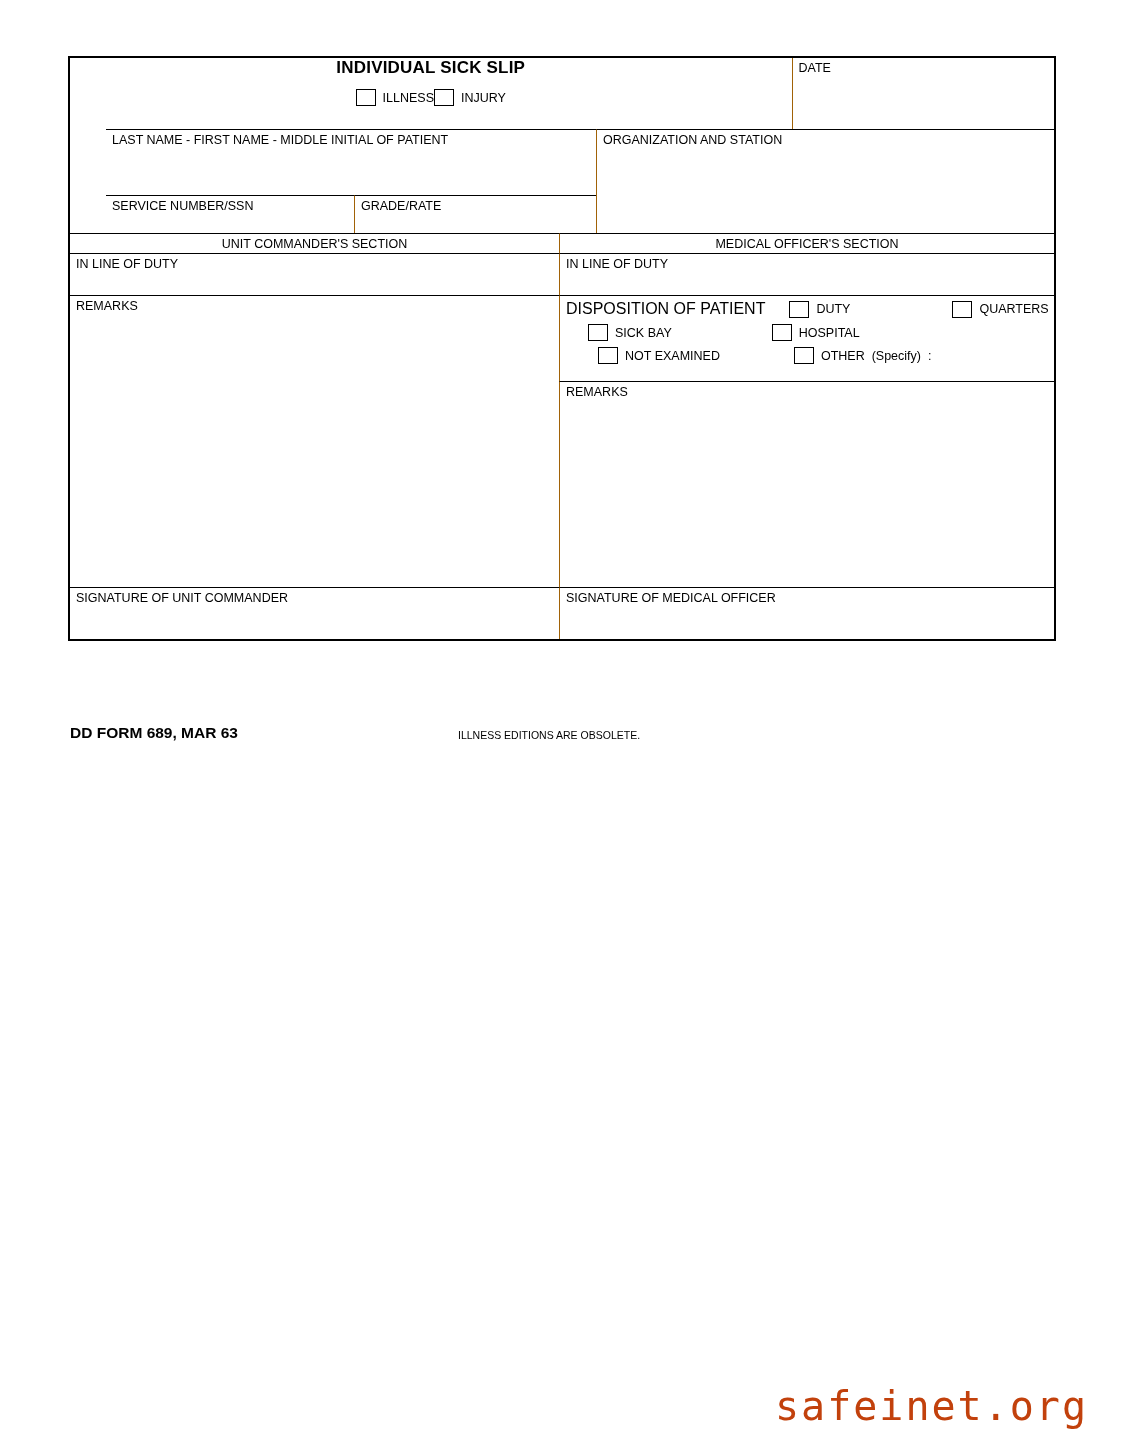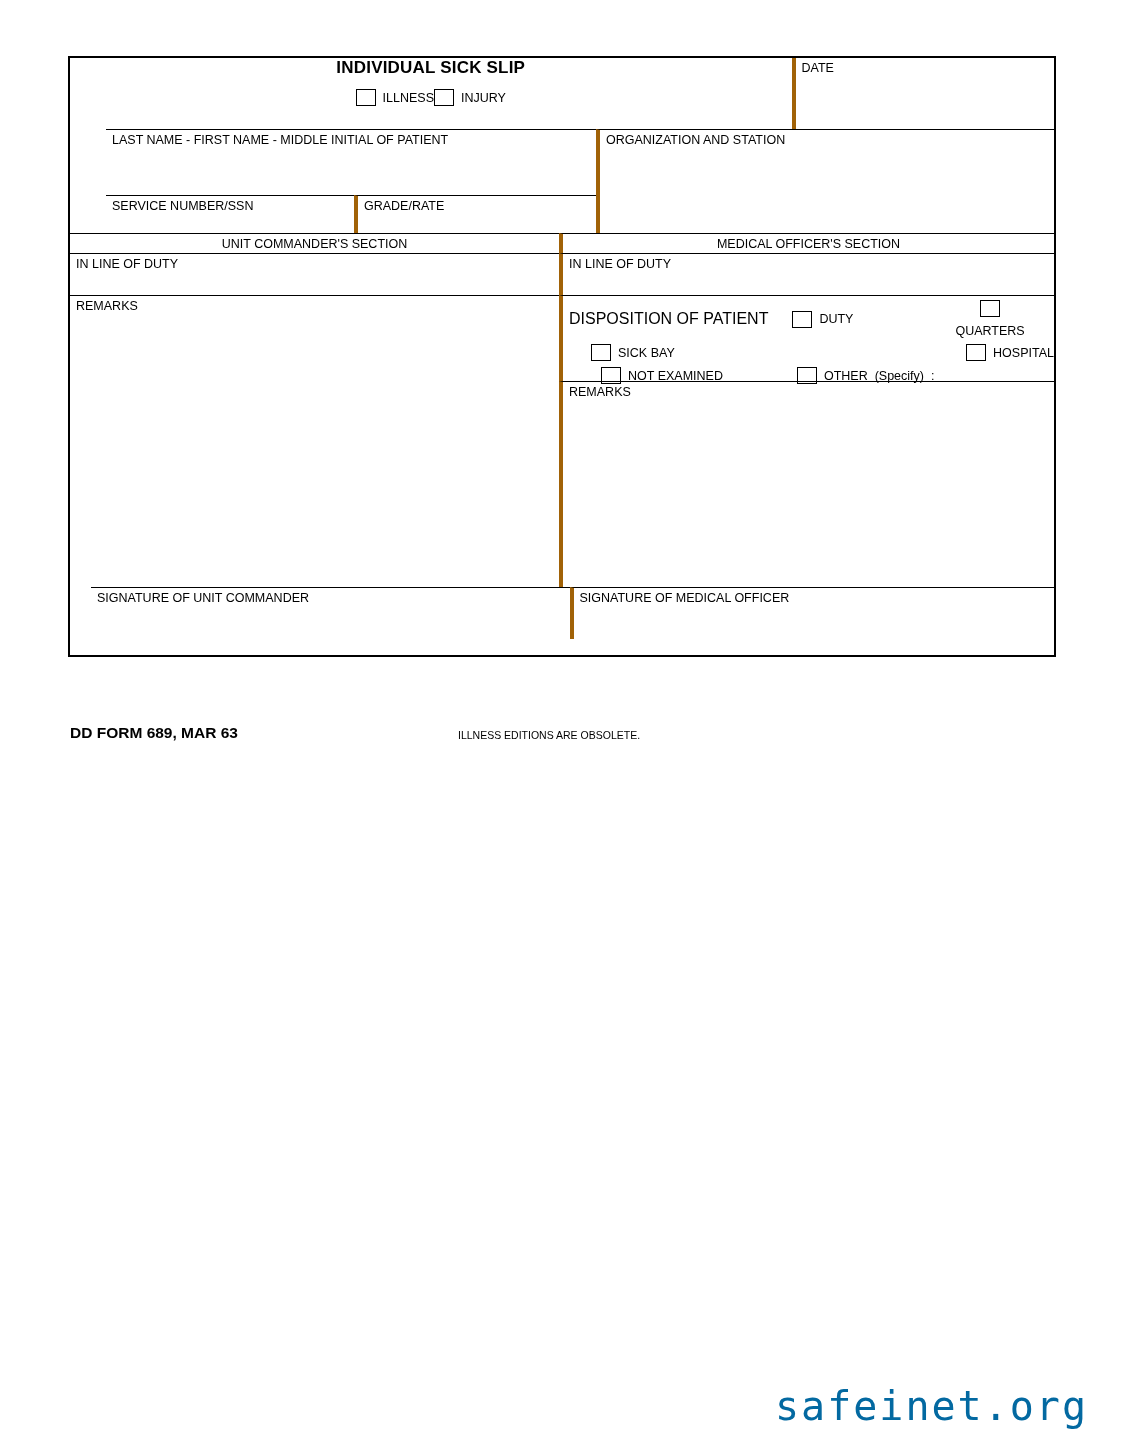--- a/index.html
+++ b/index.html
@@ -28,21 +28,21 @@
     width: 988px;
     border: 2px solid #000;
     box-sizing: border-box;
   }
   .row { display: flex; }
   .cell {
     box-sizing: border-box;
     position: relative;
   }
   .bt { border-top: 1px solid #000; }
-  .bl { border-left: 4px solid #a16207; }
+  .bl { border-left: 1px solid #a16207; }
 
   .lbl {
     font-size: 12.5px;
     line-height: 14px;
     padding: 3px 0 0 6px;
     white-space: nowrap;
   }
   .lbl-center {
     font-size: 12.5px;
     line-height: 14px;
@@ -113,31 +113,30 @@
     align-items: center;
     padding: 4px 0 0 6px;
   }
   .disp-title { font-size: 16px; }
   .d-opt { display: flex; align-items: center; gap: 7px; }
   .d-opt .lb { font-size: 12.5px; }
   .disp-line2 {
     display: flex;
     align-items: center;
     padding: 6px 0 0 28px;
-    justify-content: space-between;
   }
   .disp-line3 {
     display: flex;
     align-items: center;
     padding: 6px 0 0 38px;
   }
   .spec { }
 
   
-  .sig-left { width: 490px; height: 68px; margin-left: 21px; }
+  .sig-left { width: 490px; height: 52px; }
   .sig-right { width: 496px; height: 52px; }
 
   .footer {
     position: absolute;
     left: 68px;
     top: 724px;
     width: 988px;
     height: 20px;
   }
   .form-id {
@@ -153,21 +152,21 @@
     top: 5px;
     font-size: 10.5px;
   }
 
   .watermark {
     position: absolute;
     right: 36px;
     bottom: 26px;
     font-family: "DejaVu Sans Mono", monospace;
     font-size: 40px;
-    color: #0369a1;
+    color: #c2410c;
     letter-spacing: 2px;
     user-select: none;
   }
 </style>
 </head>
 <body>
 
 <div class="page">
 
   <div class="form">
@@ -241,21 +240,21 @@
         <div class="lbl"></div>
       </div>
       <div class="disp-right">
         <div class="cell disp-cell bt bl">
           <div class="disp-line1">
             <span class="disp-title">DISPOSITION OF PATIENT</span>
             <span class="d-opt" style="margin-left:24px;">
               <span class="box"></span>
               <span class="lb">DUTY</span>
             </span>
-            <span class="d-opt" style="margin-left:102px;flex-direction:column;">
+            <span class="d-opt" style="margin-left:102px;">
               <span class="box"></span>
               <span class="lb">QUARTERS</span>
             </span>
           </div>
           <div class="disp-line2">
             <span class="d-opt">
               <span class="box"></span>
               <span class="lb">SICK BAY</span>
             </span>
             <span class="d-opt" style="margin-left:100px;">

